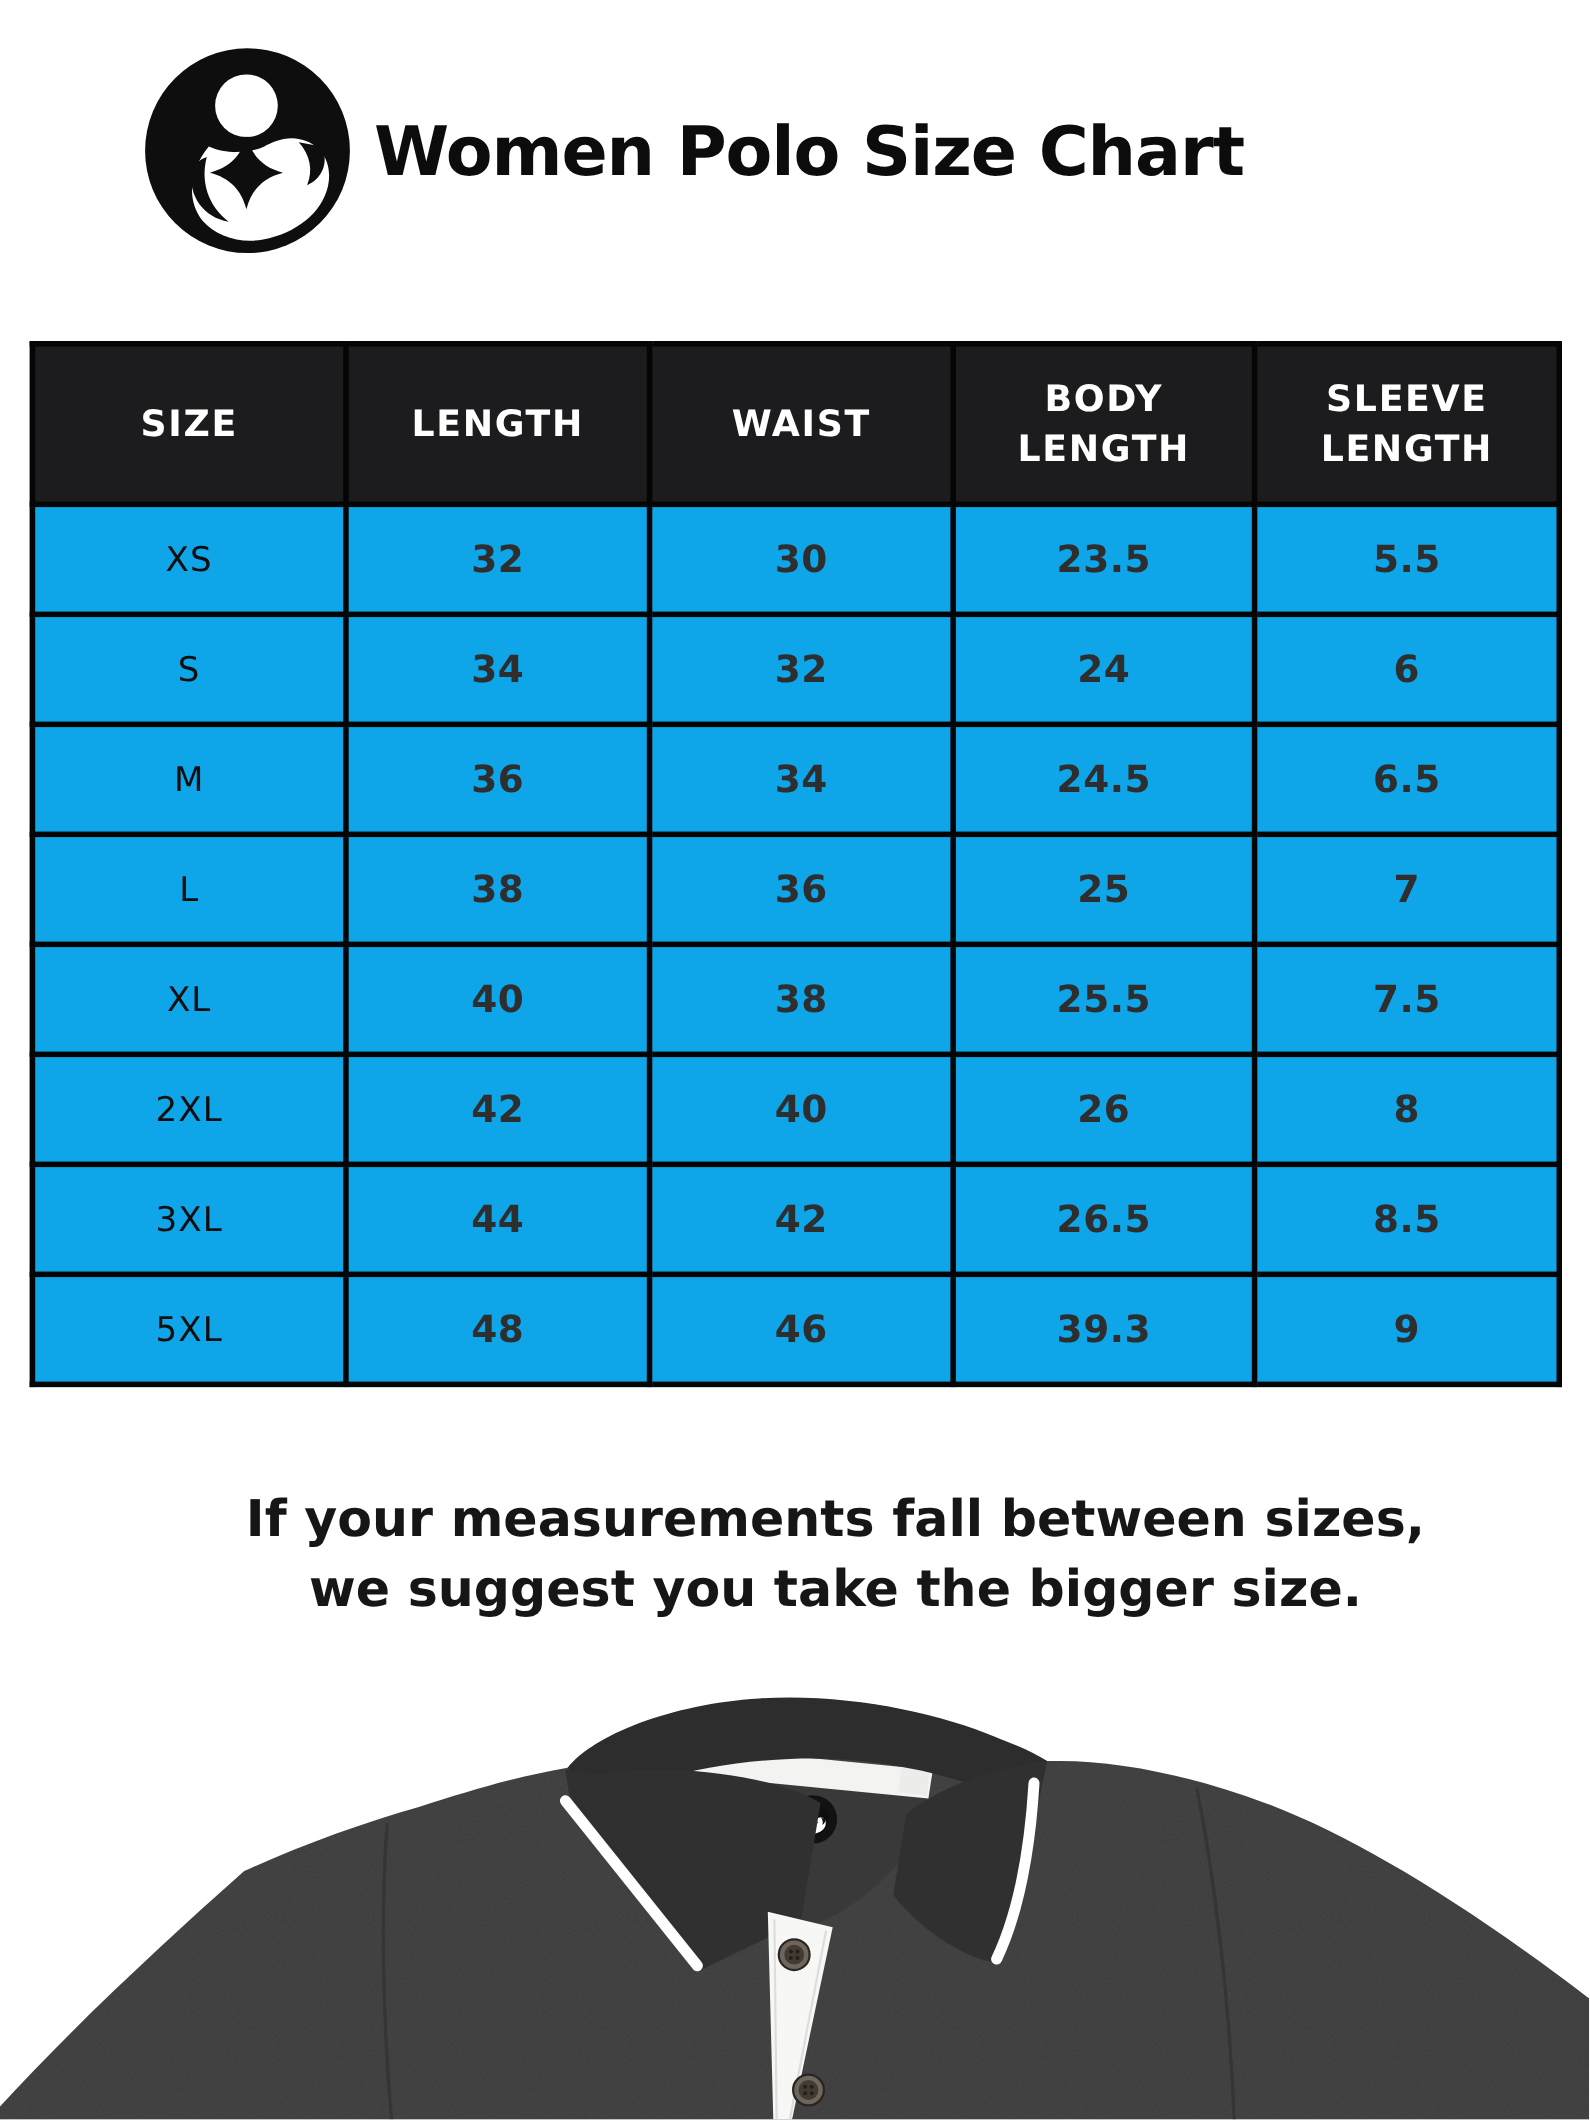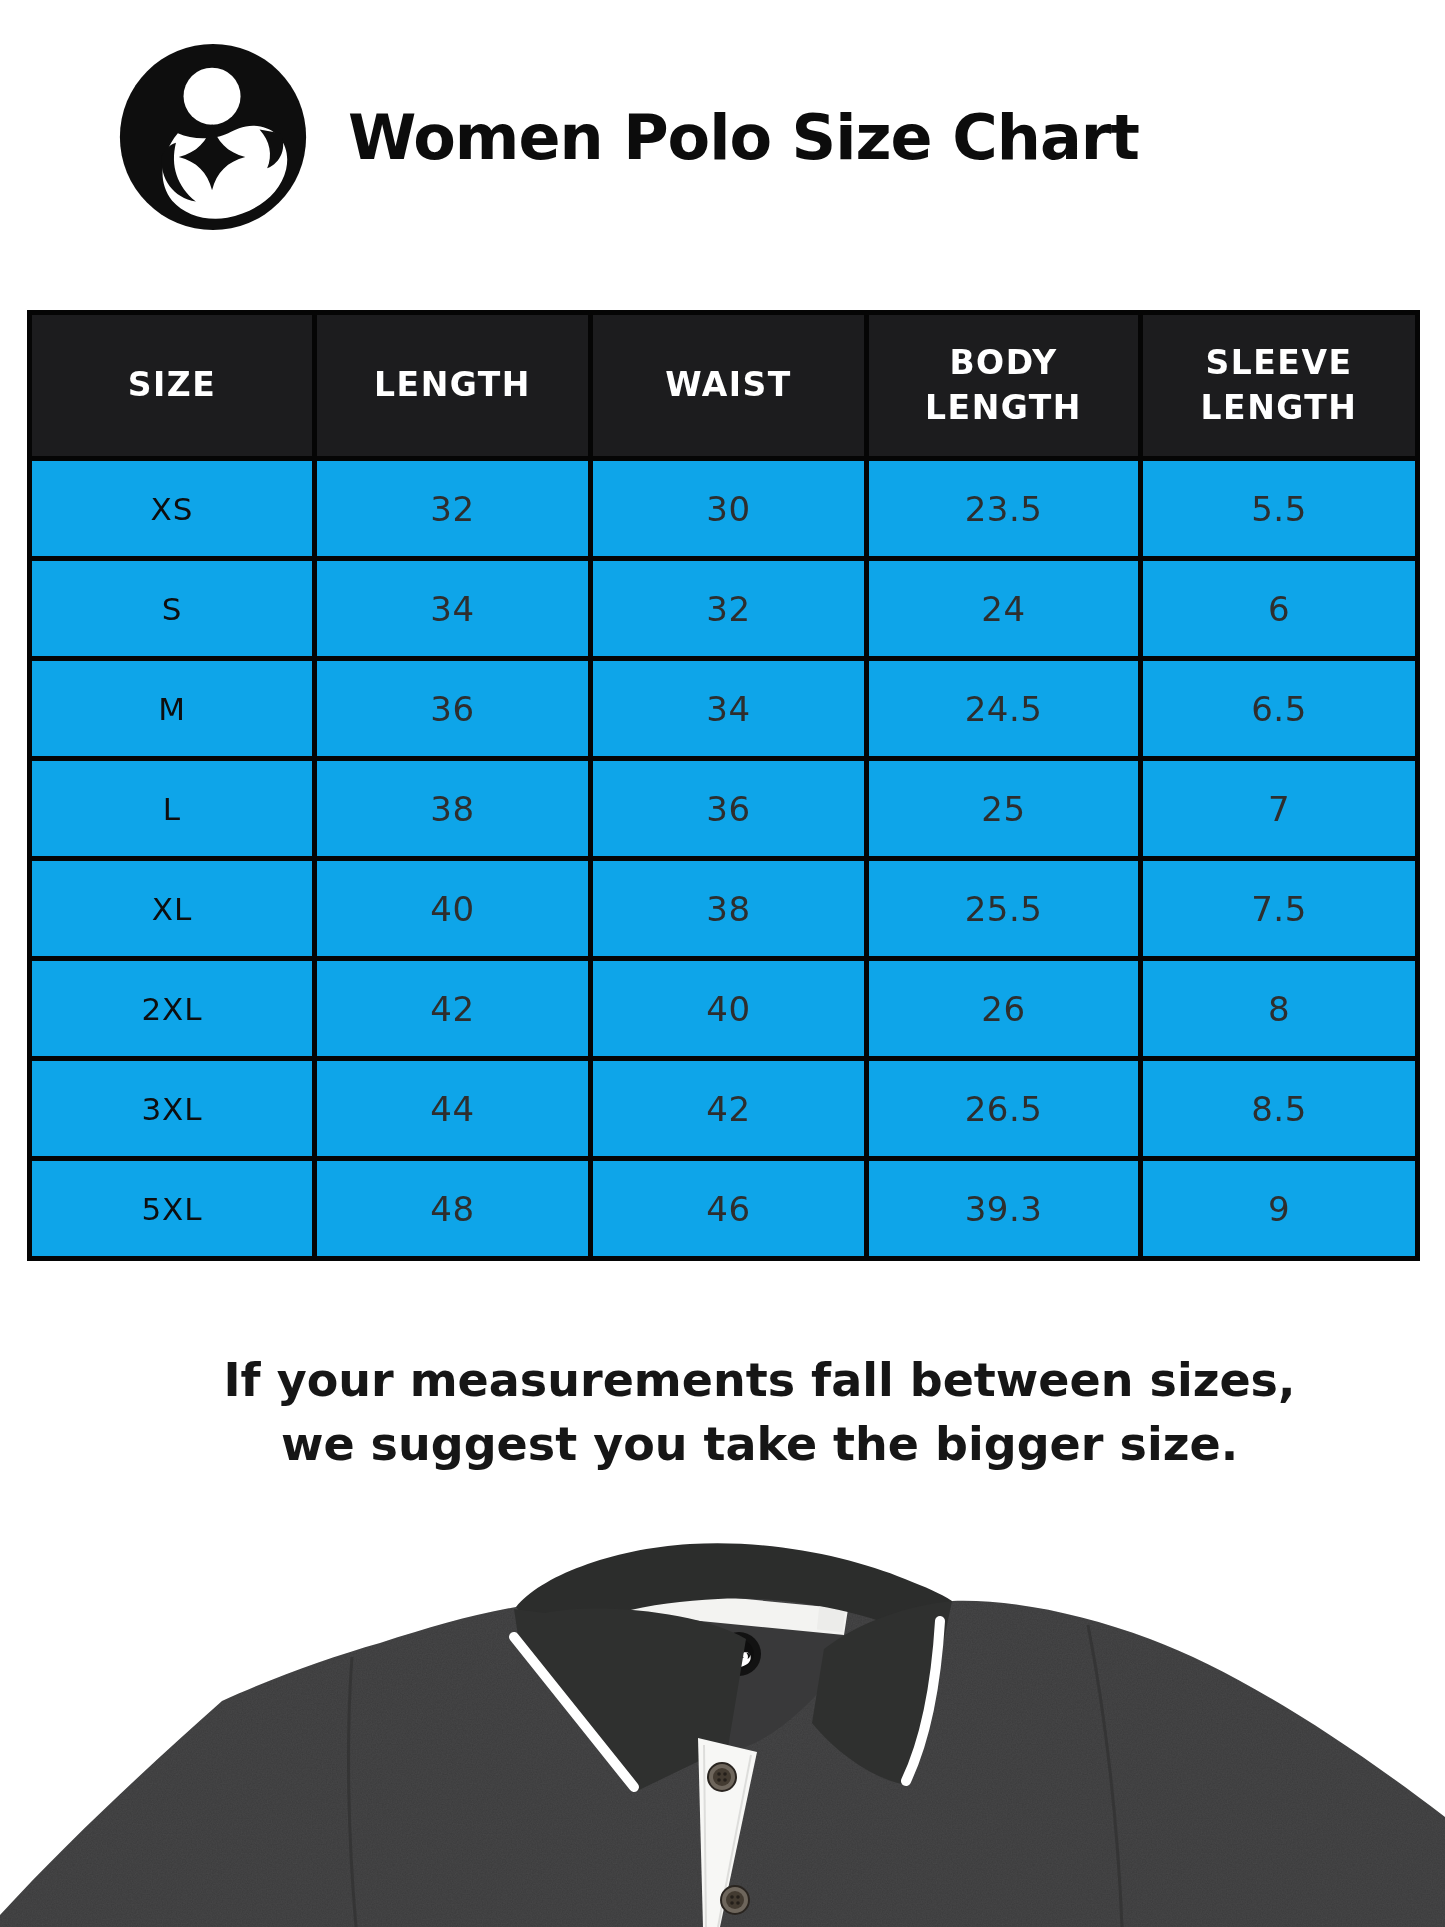--- a/index.html
+++ b/index.html
@@ -1,31 +1,31 @@
 <!DOCTYPE html>
 <html><head>
 <meta charset="utf-8">
 <style>
   html,body{margin:0;padding:0;background:#ffffff;}
   .page{position:relative;width:1445px;height:1927px;background:#ffffff;overflow:hidden;
         font-family:"DejaVu Sans","Liberation Sans",sans-serif;}
 
   
-  .brand{position:absolute;top:42px;left:118px;display:flex;align-items:center;gap:40px;}
+  .brand{position:absolute;top:42px;left:130px;display:flex;align-items:center;gap:20px;}
   .brand-logo{width:190px;height:190px;flex:0 0 auto;}
   .page-title{font-size:62px;font-weight:800;color:#0c0c0c;letter-spacing:-1px;white-space:nowrap;}
 
   
   .chart-wrap{position:absolute;top:310px;left:27px;}
   table.sizechart{border-collapse:collapse;table-layout:fixed;width:1388px;background:#0ea5e9;}
   .sizechart th,.sizechart td{border:5px solid #050505;text-align:center;vertical-align:middle;padding:0;}
   .sizechart thead th{background:#1c1c1e;color:#ffffff;height:141px;
                       font-size:33px;font-weight:800;letter-spacing:1.5px;}
   .th-inner{max-width:200px;margin:0 auto;line-height:1.35;}
-  .sizechart td{height:95px;font-size:34px;font-weight:400;color:#2e2e2e;letter-spacing:0.5px;}
+  .sizechart td{height:95px;font-size:34px;font-weight:700;color:#2e2e2e;letter-spacing:0.5px;}
   .sizechart td.szc{font-size:31px;font-weight:400;color:#0e0e0e;letter-spacing:1px;}
 
   
   .note{position:absolute;top:1348px;left:0;width:1445px;text-align:center;
         font-size:46px;font-weight:800;color:#161616;line-height:1.4;margin-left:37px;}
 
   
   .shirt{position:absolute;top:1517px;left:0;width:1445px;height:410px;}
   .hidden-defs{position:absolute;width:0;height:0;overflow:hidden;}
 </style>

